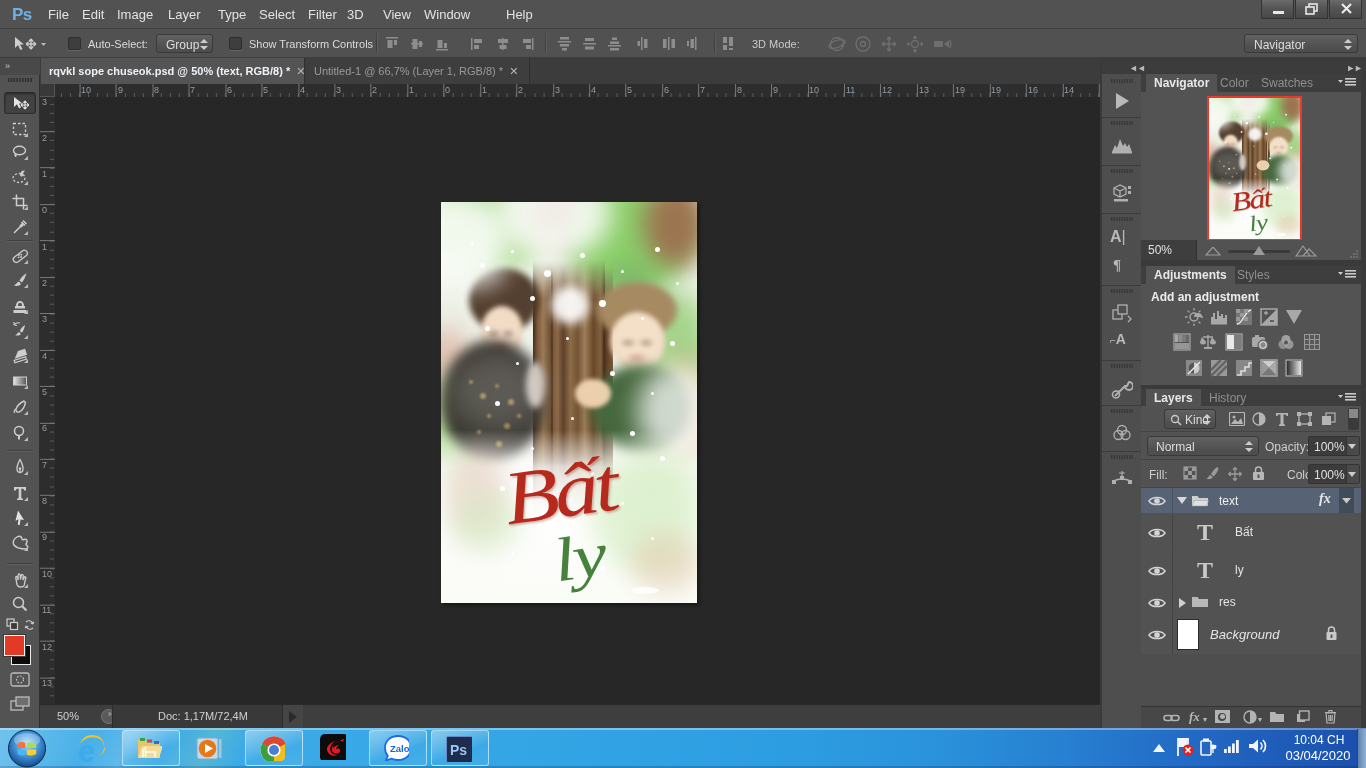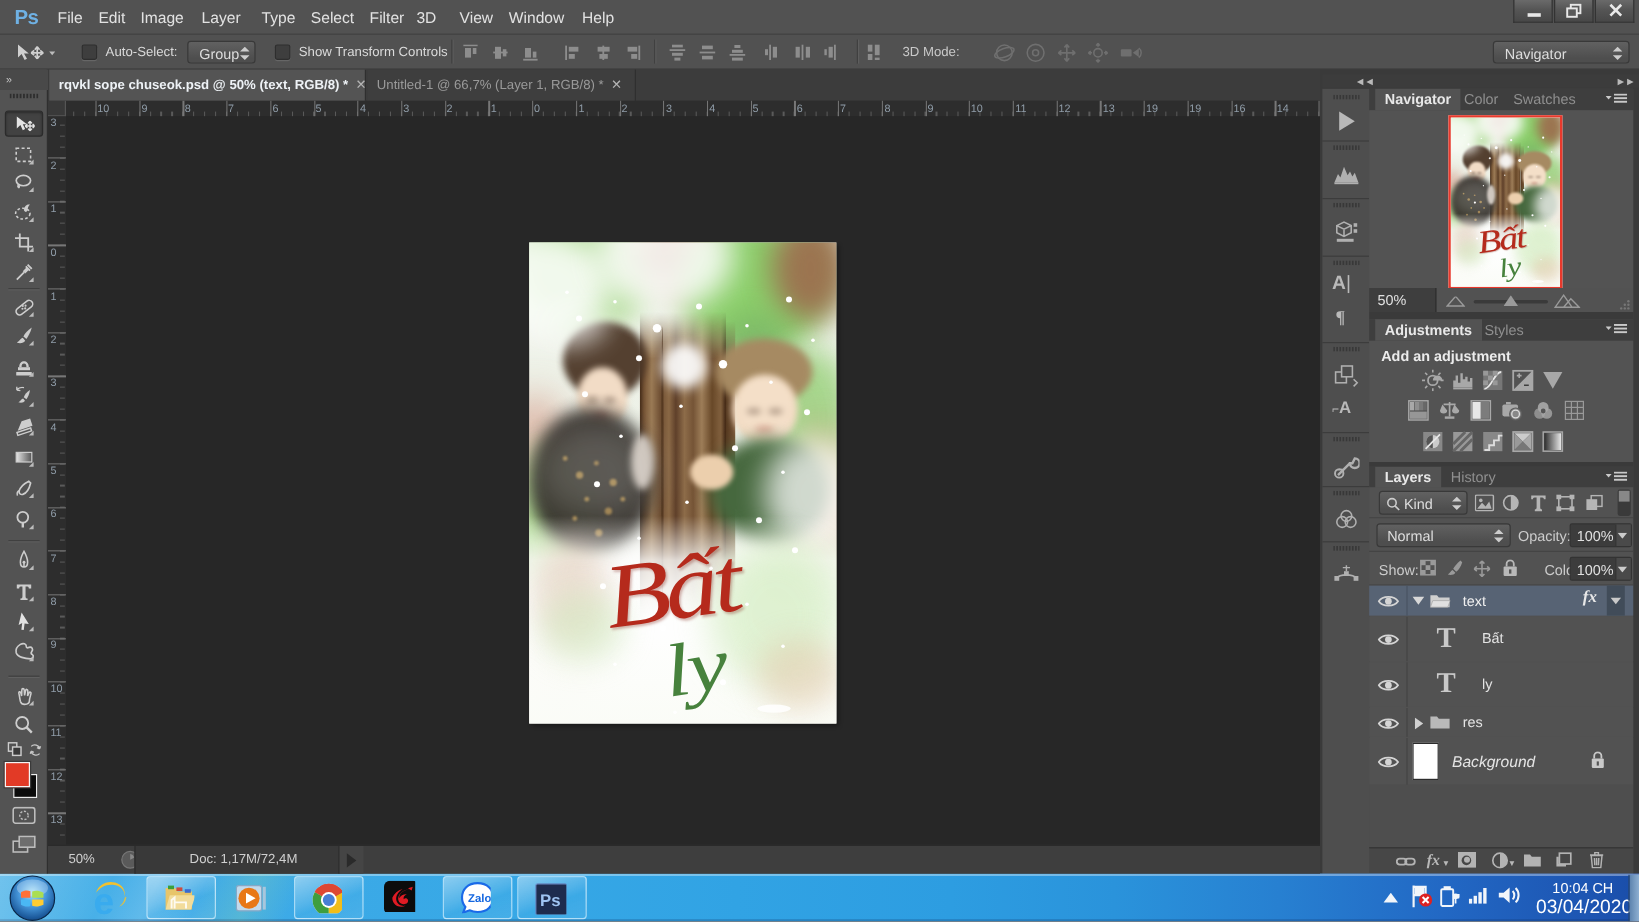--- a/index.html
+++ b/index.html
@@ -133,21 +133,21 @@
  <span class="menu" style="left:48px">File</span>
  <span class="menu" style="left:82px">Edit</span>
  <span class="menu" style="left:117px">Image</span>
  <span class="menu" style="left:168px">Layer</span>
  <span class="menu" style="left:218px">Type</span>
  <span class="menu" style="left:259px">Select</span>
  <span class="menu" style="left:308px">Filter</span>
  <span class="menu" style="left:347px">3D</span>
  <span class="menu" style="left:383px">View</span>
  <span class="menu" style="left:424px">Window</span>
- <span class="menu" style="left:485px">Help</span>
+ <span class="menu" style="left:506px">Help</span>
  <div class="winbtn" style="left:1261px;width:33px">
         <svg style="left:0;top:0" width="33" height="19">
           <rect x="11" y="11" width="11" height="3" fill="#e8e8e8"></rect>
         </svg>
       </div>
  <div class="winbtn" style="left:1295px;width:33px">
         <svg style="left:0;top:0" width="33" height="19">
           <rect x="13" y="4" width="8" height="7" fill="none" stroke="#e8e8e8" stroke-width="1.6"></rect>
           <rect x="10" y="7" width="8" height="7" fill="#5a5a5a" stroke="#e8e8e8" stroke-width="1.6"></rect>
         </svg>
@@ -665,21 +665,21 @@
    <svg class="pmenu" width="18" height="10">
             <path d="M0 2 l5 0 l-2.5 3 z" fill="#c9c9c9"></path>
             <g fill="#c9c9c9">
               <rect x="7" y="0" width="11" height="1.6"></rect>
               <rect x="7" y="3" width="11" height="1.6"></rect>
               <rect x="7" y="6" width="11" height="1.6"></rect>
             </g>
           </svg>
   </div>
   <div style="left:0;top:332px;width:220px;height:26px;background:#525252;border-bottom:1px solid #444">
-   <div class="drop" style="left:8px;top:3px;width:74px;height:20px">
+   <div class="drop" style="left:23px;top:3px;width:52px;height:20px">
             <svg style="position:absolute;left:5px;top:4px" width="12" height="12">
               <circle cx="5" cy="5" r="3.5" fill="none" stroke="#ccc" stroke-width="1.3"></circle>
               <path d="M7.5 7.5 L11 11" stroke="#ccc" stroke-width="1.4"></path>
             </svg>
             <span style="position:absolute;left:20px;top:3px">Kind</span>
             <svg style="position:absolute;right:4px;top:4px" width="8" height="11">
               <path d="M4 0 L8 4 L0 4 Z M4 11 L8 7 L0 7 Z" fill="#ccc"></path>
             </svg>
           </div>
    <svg style="left:88px;top:6px" width="130" height="15">
@@ -723,21 +723,21 @@
    <span style="left:124px;top:8px;font-size:12px;color:#ccc">Opacity:</span>
    <div style="left:167px;top:4px;width:52px;height:20px;background:#3c3c3c;border:1px solid #333;border-radius:2px">
             <span style="position:absolute;left:5px;top:3px;font-size:12px;color:#e0e0e0">100%</span>
             <div style="position:absolute;right:0;top:0;width:13px;height:18px;background:#4a4a4a;border-left:1px solid #333"></div>
             <svg style="position:absolute;right:3px;top:7px" width="8" height="5">
               <path d="M0 0 L8 0 L4 5 Z" fill="#ccc"></path>
             </svg>
           </div>
   </div>
   <div style="left:0;top:386px;width:220px;height:28px;background:#525252;border-bottom:1px solid #444">
-   <span style="left:8px;top:8px;font-size:12px;color:#ccc">Show:</span>
+   <span style="left:8px;top:8px;font-size:12px;color:#ccc">Fill:</span>
    <svg style="left:42px;top:6px" width="120" height="16">
     <g>
               <rect x="1" y="1" width="12" height="12" fill="none" stroke="#9a9a9a" stroke-width="1.2"></rect>
               <g fill="#9a9a9a">
                 <rect x="1" y="1" width="4" height="4"></rect>
                 <rect x="9" y="1" width="4" height="4"></rect>
                 <rect x="5" y="5" width="4" height="4"></rect>
                 <rect x="1" y="9" width="4" height="4"></rect>
                 <rect x="9" y="9" width="4" height="4"></rect>
               </g>
@@ -1063,21 +1063,21 @@
           </g>
         </svg>
       </div>
  <div class="tray" style="left:1248px;top:9px">
         <svg width="19" height="18">
   <path d="M1 7 L5 7 L10 2.5 L10 15.5 L5 11 L1 11 Z" fill="#f2f6fa"></path>
   <path d="M12.5 5.5 a5 5 0 0 1 0 7 M15 3 a8.5 8.5 0 0 1 0 12" stroke="#f2f6fa" stroke-width="1.7" fill="none"></path>
  </svg>
       </div>
  <span class="tray" style="left:1285px;top:5px;width:68px;font-size:12px;text-align:center">10:04 CH</span>
- <span class="tray" style="left:1280px;top:20px;width:76px;font-size:16px;text-align:center">03/04/2020</span>
+ <span class="tray" style="left:1280px;top:20px;width:76px;font-size:13px;text-align:center">03/04/2020</span>
  <div style="left:1357px;top:1px;width:9px;height:39px;background:linear-gradient(90deg,#5d83ae,#8fb0d2);border-left:1px solid #27476e"></div>
 </div>
 
 <div id="toolbar">
  <div id="toolhead">»</div>
  <svg style="left:8px;top:20px" width="24" height="4">
         <g fill="#2e2e2e">
           <rect x="0" y="0" width="1.5" height="4"></rect>
           <rect x="2.8" y="0" width="1.5" height="4"></rect>
           <rect x="5.6" y="0" width="1.5" height="4"></rect>

